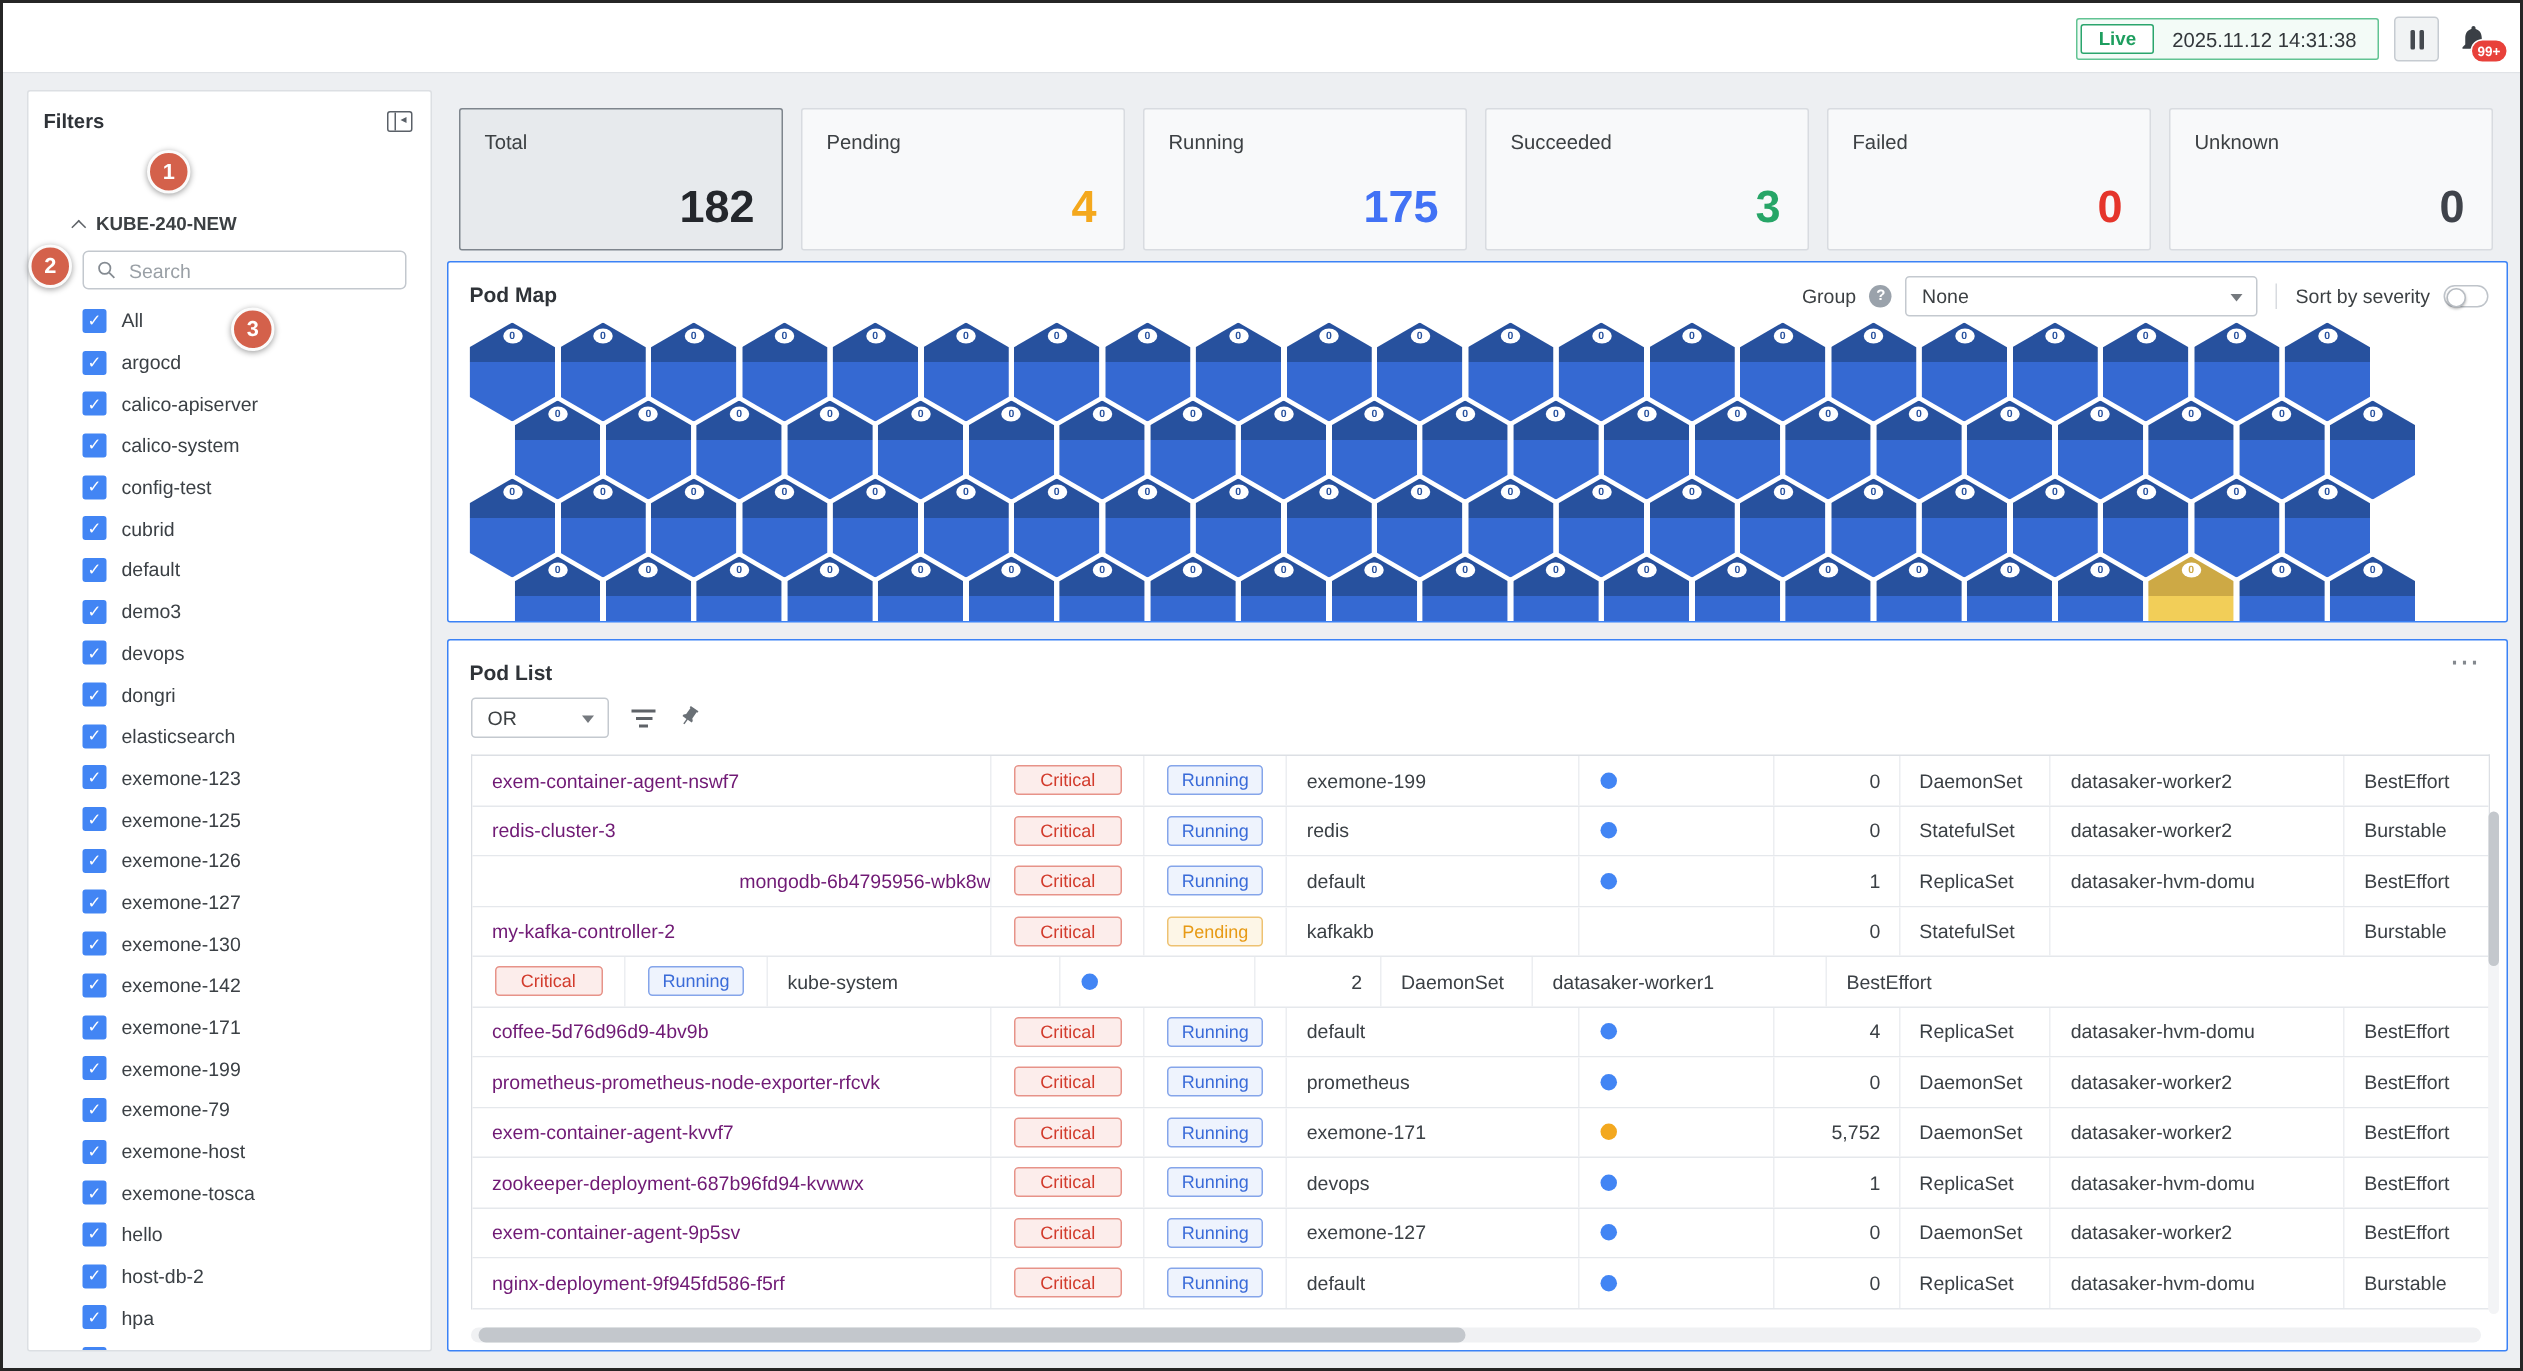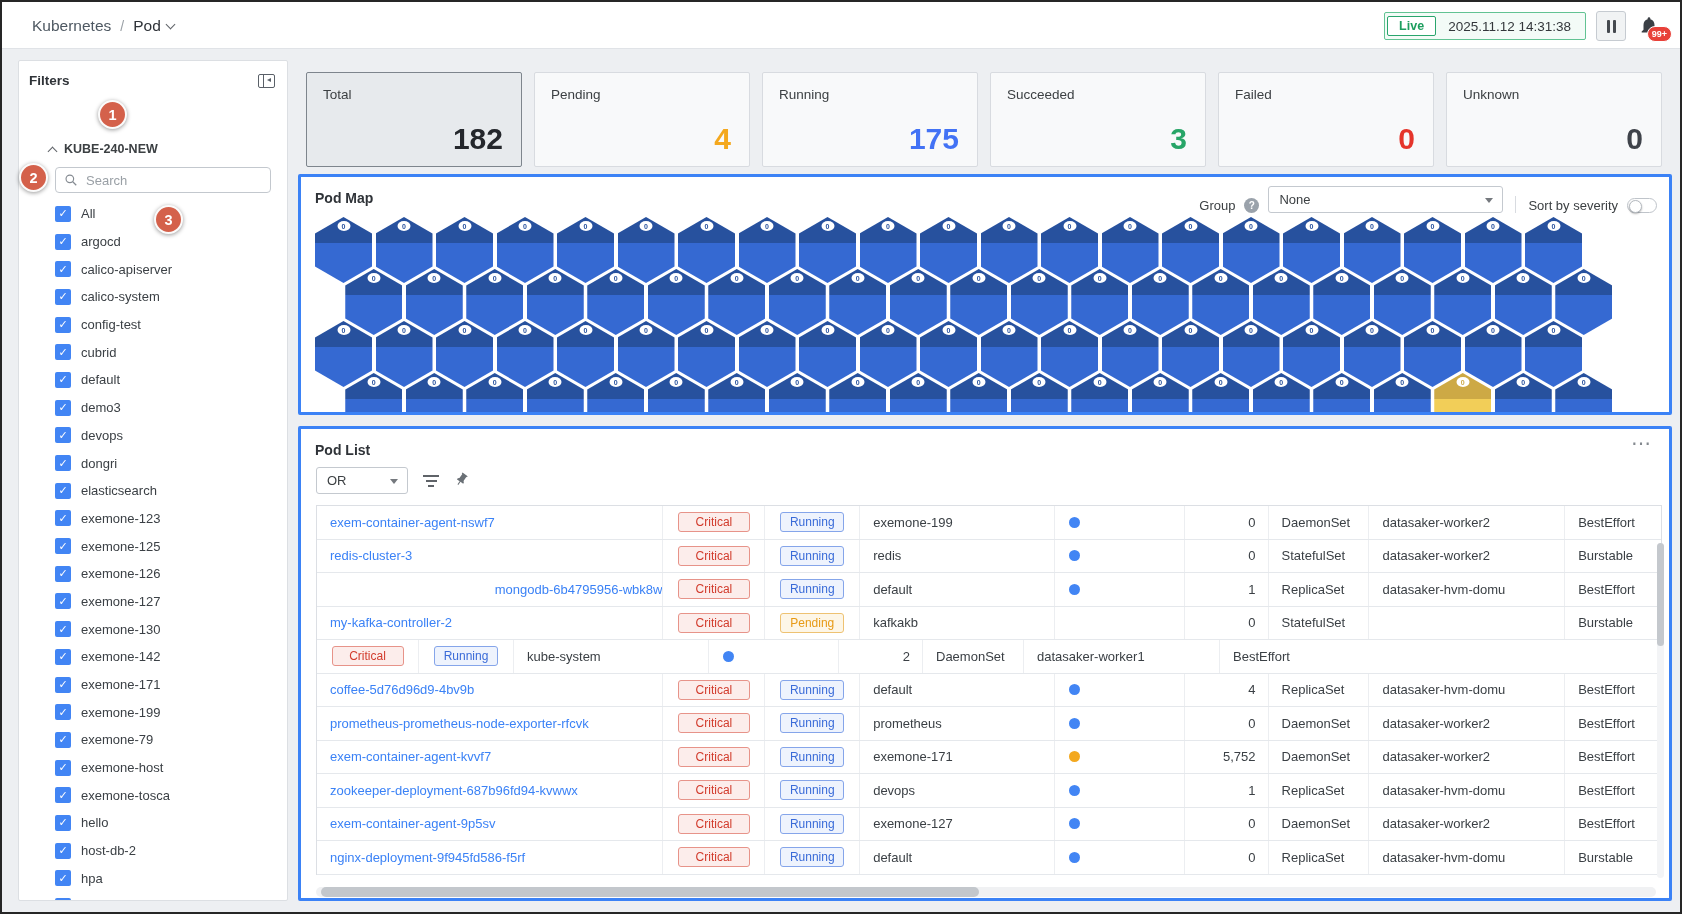--- a/index.html
+++ b/index.html
@@ -47,25 +47,25 @@
   .ann{position:absolute;width:29px;height:29px;border-radius:50%;background:#d4614b;border:2px solid #fbfbfb;
        box-shadow:0 1px 4px rgba(0,0,0,.4);color:#fff;font-size:14.5px;font-weight:bold;
        display:flex;align-items:center;justify-content:center;z-index:60;}
   
   .cards{position:absolute;left:304px;top:70px;width:1356px;display:flex;gap:12px;}
   .card{flex:1;height:95px;background:#f8f9fa;border:1px solid #d8dbe0;border-radius:2px;position:relative;}
   .card.selected{background:#e7eaed;border-color:#7e858d;}
   .card .clabel{position:absolute;left:16px;top:14px;font-size:13.5px;color:#3c4043;}
   .card .cvalue{position:absolute;right:18px;bottom:10px;font-size:30px;font-weight:bold;}
   
-  .panel{position:absolute;left:296px;width:1374px;background:#fff;border:3px solid #3b82f6;border-radius:2px;overflow:hidden;}
+  .panel{position:absolute;left:296px;width:1374px;background:#fff;border:1px solid #3b82f6;border-radius:2px;overflow:hidden;}
   .panel-map{top:172px;height:241px;}
   .panel-list{top:424px;height:475px;}
   .ptitle{position:absolute;left:14px;top:13px;font-size:14px;font-weight:bold;color:#2f3338;}
-  .mapctl{position:absolute;right:12px;top:9px;display:flex;align-items:flex-end;gap:9px;}
+  .mapctl{position:absolute;right:12px;top:9px;display:flex;align-items:center;gap:9px;}
   .mapctl .glabel,.mapctl .slabel{font-size:13px;color:#3c4043;}
   .help{width:15px;height:15px;border-radius:50%;background:#9aa2ab;color:#fff;font-size:10px;font-weight:bold;display:flex;align-items:center;justify-content:center;}
   .select{height:27px;border:1px solid #c4c9cf;border-radius:3px;background:#fff;display:flex;align-items:center;position:relative;
           font-size:13px;color:#3c4043;padding-left:10px;}
   .select .caret{position:absolute;right:9px;top:11px;width:0;height:0;border-left:4px solid transparent;border-right:4px solid transparent;border-top:5px solid #75797e;}
   .gsel{width:235px;}
   .vdiv{width:1px;height:17px;background:#d8dbe0;margin:0 3px;}
   .toggle{width:30px;height:15px;border-radius:8px;background:#fff;border:1px solid #bfc4ca;position:relative;}
   .toggle::after{content:"";position:absolute;left:1px;top:0.5px;width:11px;height:11px;border-radius:50%;background:#fff;border:1px solid #b6bbc1;box-shadow:0 1px 2px rgba(0,0,0,.3);}
   
@@ -83,46 +83,38 @@
   .pinico{transform:rotate(35deg);margin-top:-2px;}
   .ptable{position:absolute;left:15px;top:76px;width:1346px;border:1px solid #dcdfe4;border-bottom:none;}
   .thead{display:flex;height:38px;background:#f1f3f5;border-bottom:1px solid #d6dade;}
   .th{display:flex;align-items:center;justify-content:center;text-align:center;font-size:13px;font-weight:bold;color:#3b4045;
       border-right:1px solid #dfe2e6;line-height:1.15;padding:0 4px;}
   .th:last-child{border-right:none;}
   .tr{display:flex;height:33.5px;border-bottom:1px solid #e5e8ec;background:#fff;}
   .cell{display:flex;align-items:center;font-size:13px;color:#3b4045;border-right:1px solid #eceef1;overflow:hidden;white-space:nowrap;}
   .cell:last-child{border-right:none;}
   .c-left{padding-left:13px;} .c-right{justify-content:flex-end;padding-right:12px;} .c-center{justify-content:center;}
-  .podlink{color:#3b82f6;cursor:pointer;}
+  .podlink{color:#701a75;cursor:pointer;}
   .badge{display:inline-flex;align-items:center;justify-content:center;height:20px;border-radius:3px;font-size:12px;}
   .b-critical{min-width:72px;color:#d23b2c;border:1px solid #e79389;background:#fcedeb;}
   .b-running{min-width:64px;color:#3a6bd8;border:1px solid #85a5ea;background:#eef3fd;}
   .b-pending{min-width:64px;color:#e79a15;border:1px solid #eec272;background:#fdf6e7;}
   .cdot{width:11px;height:11px;border-radius:50%;margin-left:14px;}
   .dot-blue{background:#4285f4;} .dot-orange{background:#f3a81f;}
   .vtrack{position:absolute;right:5px;top:114px;width:7px;height:335px;background:#f3f4f6;border-radius:4px;}
   .vthumb{position:absolute;right:5px;top:114px;width:7px;height:103px;background:#c4c8cd;border-radius:4px;z-index:4;}
   .htrack{position:absolute;left:15px;top:458px;width:1340px;height:10px;background:#f0f1f3;border-radius:5px;z-index:4;}
   .hthumb{position:absolute;left:5px;top:0;width:658px;height:10px;background:#c3c7cc;border-radius:5px;}
 </style>
 </head>
 <body>
 
 <div class="page">
 
   <div class="header">
-    <div class="crumb">
-      <span class="app">Kubernetes</span>
-      <span class="sep">/</span>
-      <span class="pg">
-        <span>Pod</span>
-        <span class="chev down"></span>
-      </span>
-    </div>
     <div class="hright">
       <div class="livebox">
         <span class="livechip">Live</span>
         <span class="livetime">2025.11.12 14:31:38</span>
       </div>
       <div class="pausebtn">
           <i></i>
           <i></i>
         </div>
       <div class="bellwrap">

